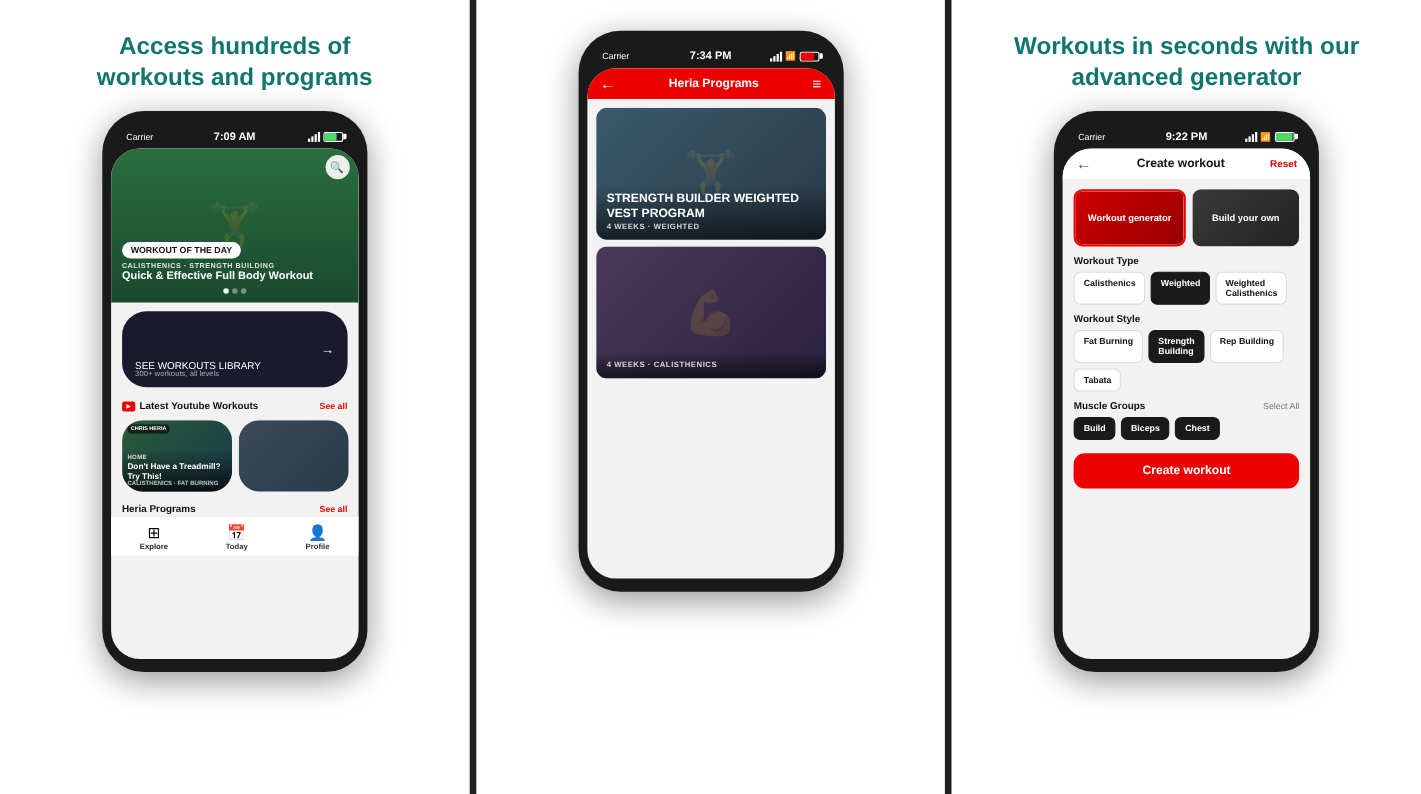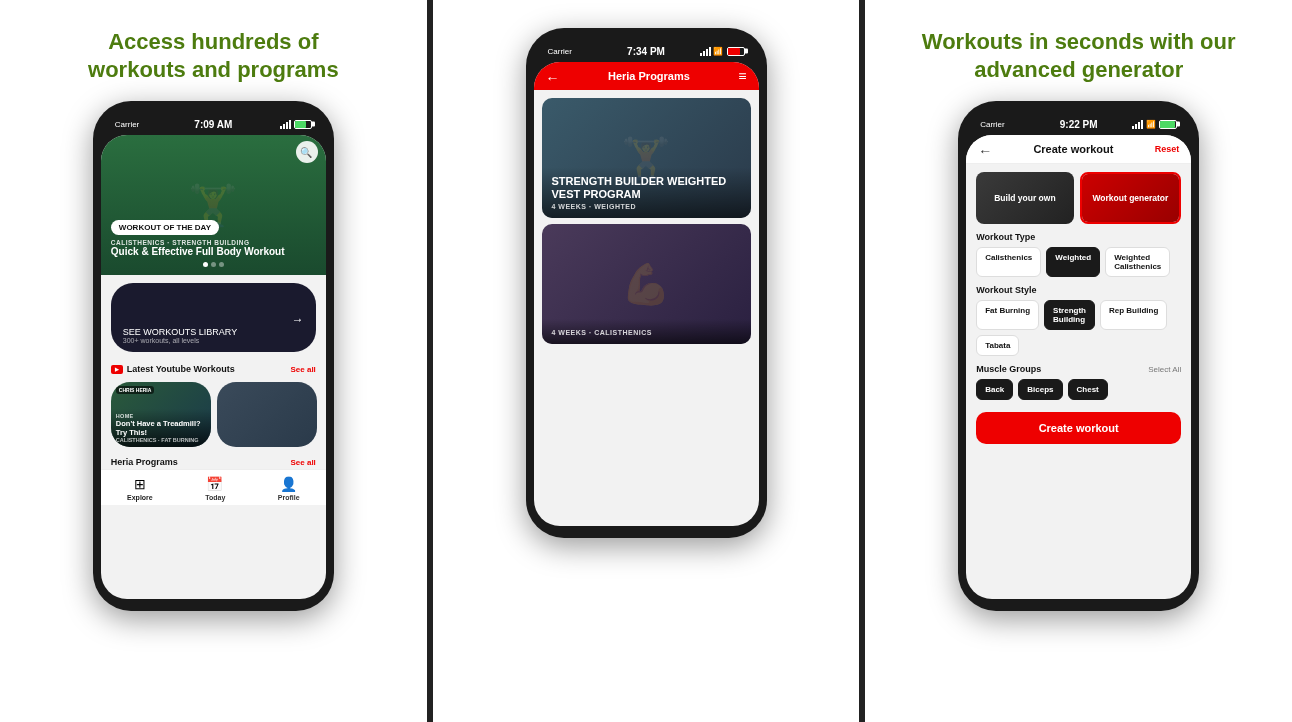--- a/index.html
+++ b/index.html
@@ -24,21 +24,21 @@
       position: relative;
     }
     .panel + .panel {
       border-left: 6px solid #222;
     }
 
     .panel-title {
       font-size: 22px;
       font-weight: 800;
       text-align: center;
-      color: #4d7c0f;
+      color: #0f766e;
       line-height: 1.25;
       margin-bottom: 18px;
     }
 
     
     .phone-frame {
       width: 241px;
       height: 510px;
       background: #1a1a1a;
       border-radius: 38px;
@@ -502,27 +502,27 @@
 
       <div class="p3-topbar">
         <div class="p3-back">←</div>
         <div class="p3-title">Create workout</div>
         <div class="p3-reset">Reset</div>
       </div>
 
       <div class="p3-content">
 
         <div class="generator-tabs">
+          <div class="gen-tab active">
+            <div class="gen-tab-bg red-bg"></div>
+            <div class="gen-tab-label">Workout generator</div>
+          </div>
           <div class="gen-tab">
             <div class="gen-tab-bg dark-bg"></div>
             <div class="gen-tab-label">Build your own</div>
-          </div>
-          <div class="gen-tab active">
-            <div class="gen-tab-bg red-bg"></div>
-            <div class="gen-tab-label">Workout generator</div>
           </div>
         </div>
 
         <div>
           <div class="section-label">Workout Type</div>
           <div class="type-pills" style="margin-top:5px;">
             <div class="pill">Calisthenics</div>
             <div class="pill dark">Weighted</div>
             <div class="pill" style="white-space:pre-line;">Weighted
 Calisthenics</div>
@@ -541,21 +541,21 @@
             <div class="pill">Tabata</div>
           </div>
         </div>
 
         <div>
           <div class="muscle-section-header">
             <div class="section-label">Muscle Groups</div>
             <div class="select-all">Select All</div>
           </div>
           <div class="muscle-pills" style="margin-top:5px;">
-            <div class="pill dark">Back</div>
+            <div class="pill dark">Build</div>
             <div class="pill dark">Biceps</div>
             <div class="pill dark">Chest</div>
           </div>
         </div>
 
         <div class="create-workout-btn">Create workout</div>
       </div>
     </div>
   </div>
 </div>

